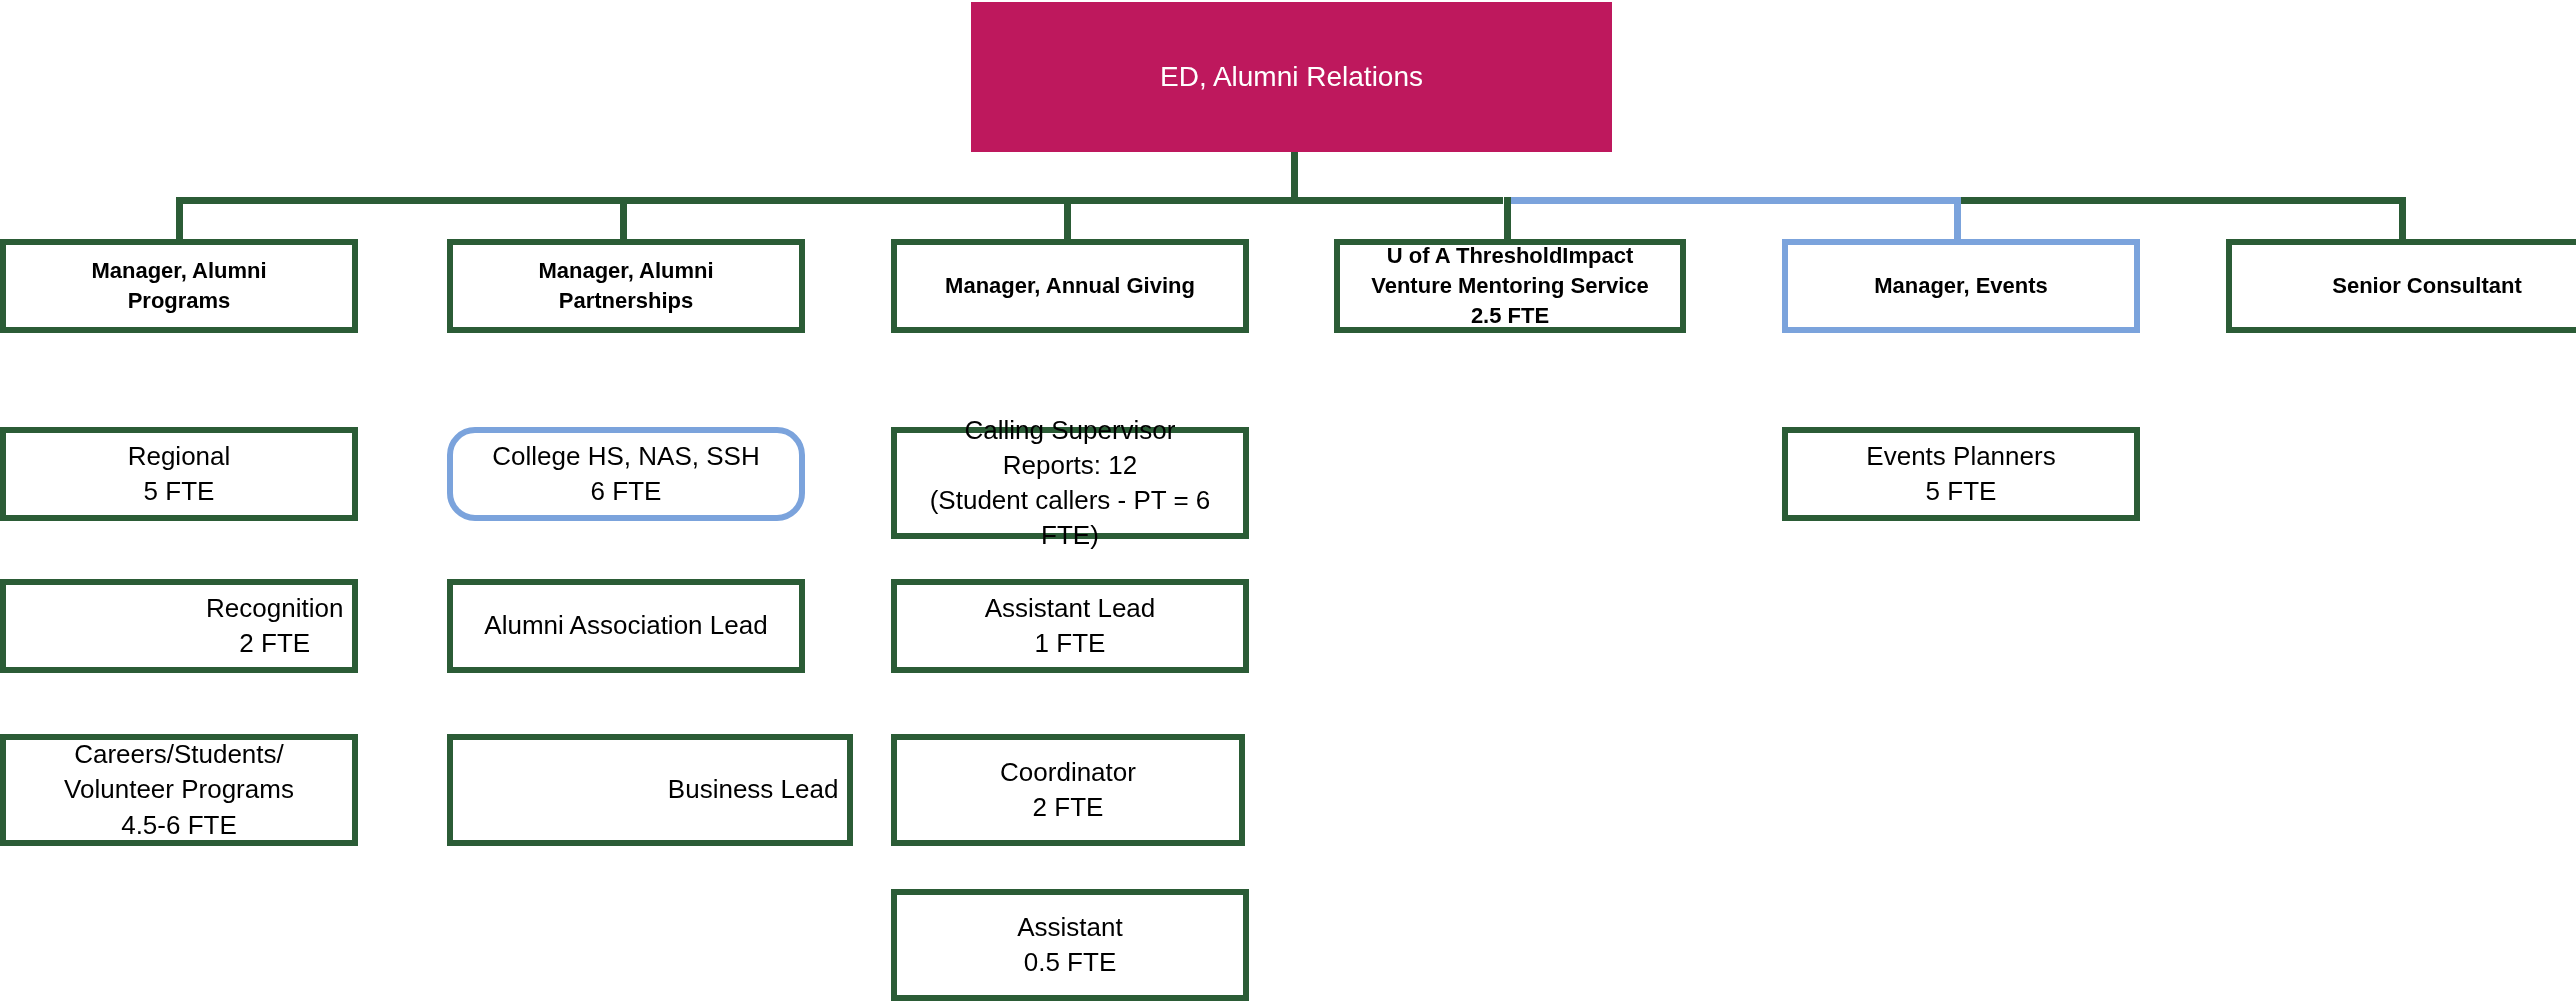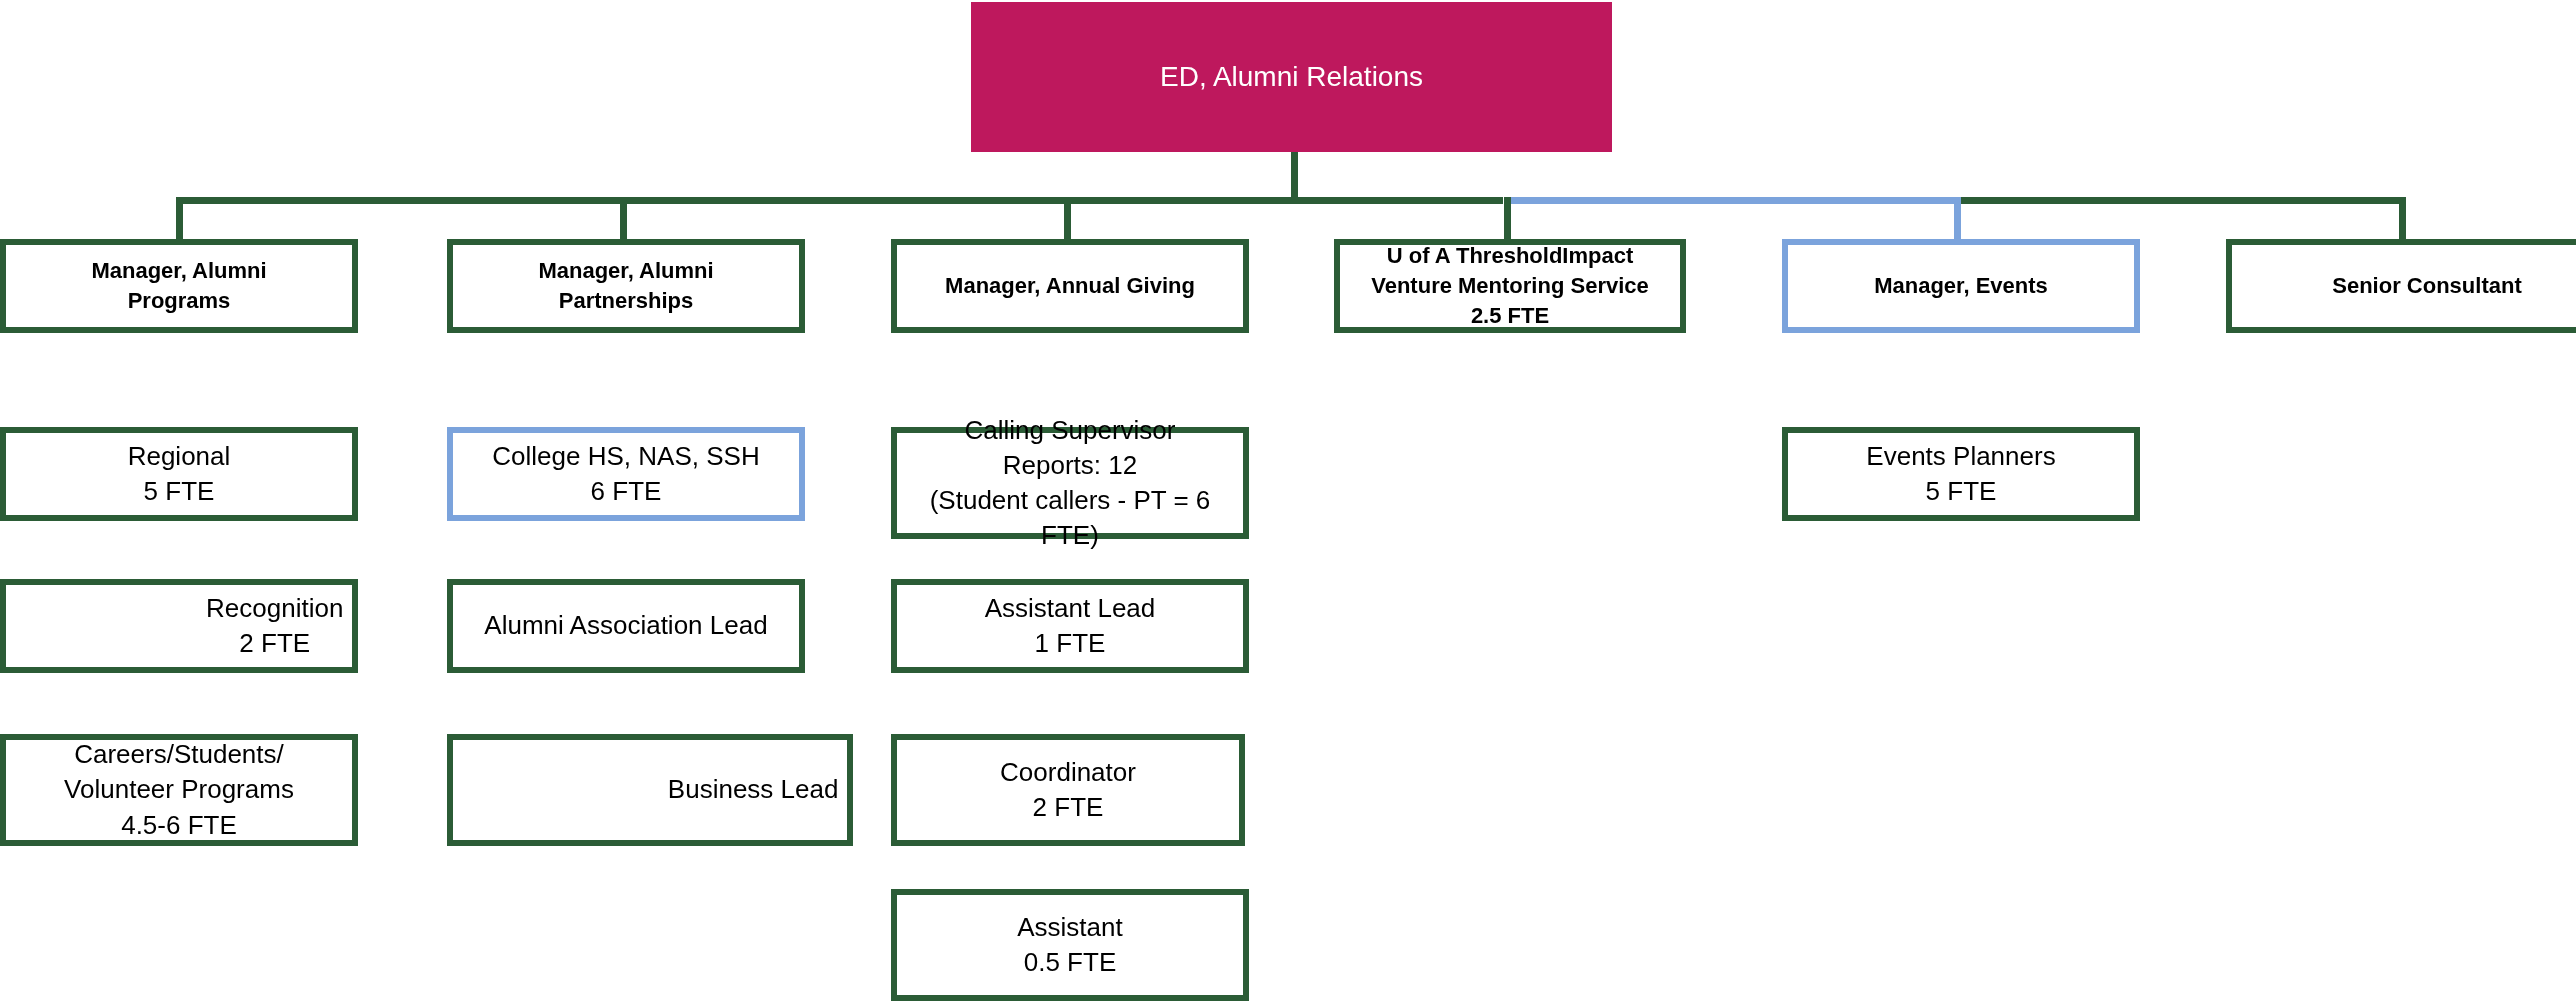--- a/index.html
+++ b/index.html
@@ -117,21 +117,21 @@
   <div class="node lvl2" style="left:0px; top:711px; width:358px; height:112px;">
     <span class="label">Careers/Students/
 Volunteer Programs
 4.5-6 FTE</span>
   </div>
 
   <div class="node lvl1" style="left:447px; top:239px; width:358px; height:94px;">
     <span class="label">Manager, Alumni
 Partnerships</span>
   </div>
-  <div class="node lvl2 blue" style="left:447px; top:404px; width:358px; height:94px;">
+  <div class="node lvl2 blue" style="left:447px; top:404px; width:358px; height:94px;border-radius:28px;">
     <span class="label">College HS, NAS, SSH
 6 FTE</span>
   </div>
   <div class="node lvl2" style="left:447px; top:556px; width:358px; height:94px;">
     <span class="label">Alumni Association Lead</span>
   </div>
   <div class="node lvl2" style="left:447px; top:711px; width:406px; height:112px;justify-content:flex-end;">
     <span class="label">Business Lead</span>
   </div>
 

